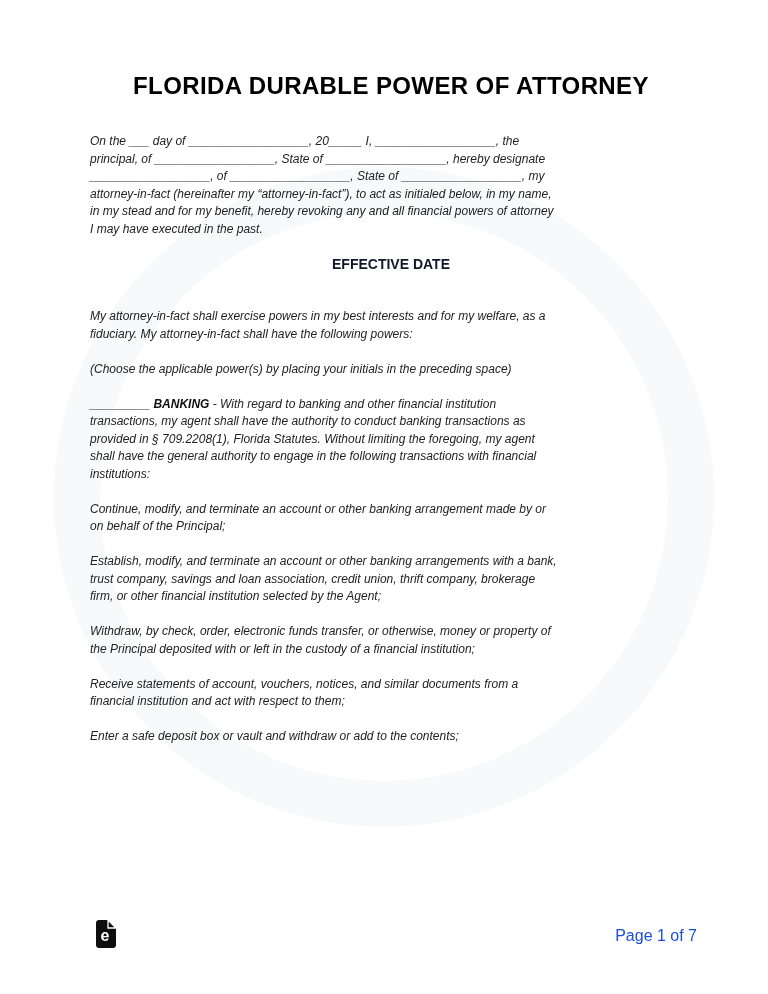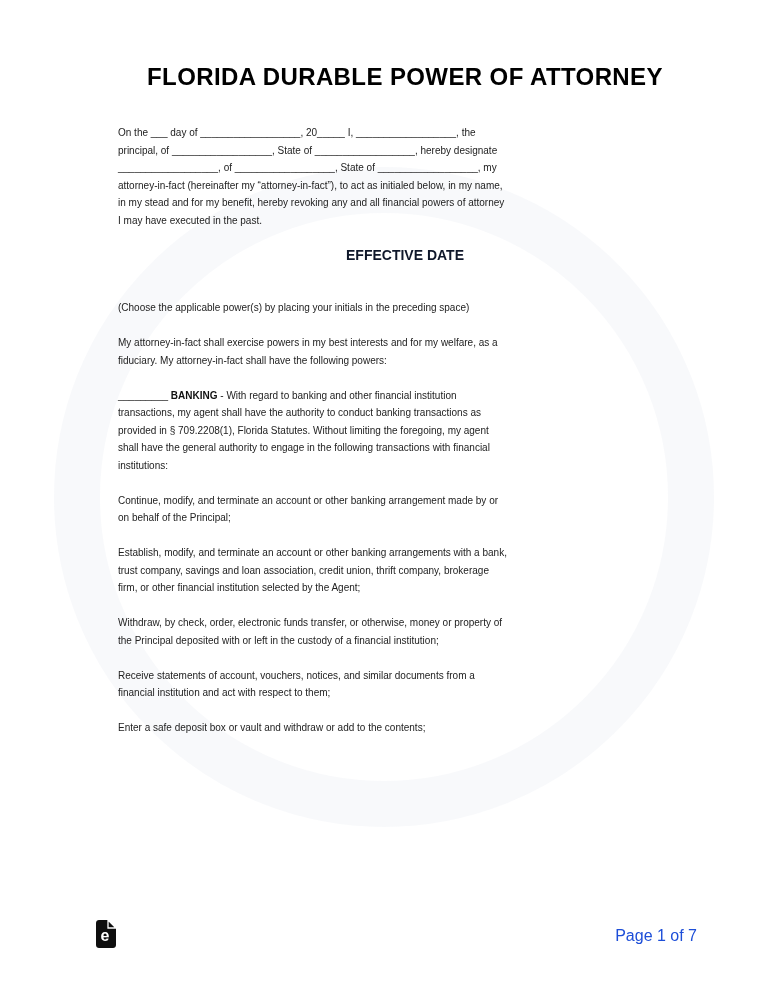--- a/index.html
+++ b/index.html
@@ -21,41 +21,42 @@
     top: 167px;
     width: 660px;
     height: 660px;
     border-radius: 50%;
     border: 46px solid rgba(140, 160, 180, 0.06);
     box-sizing: border-box;
     pointer-events: none;
   }
   .page {
     position: absolute;
-    top: 3px;
+    top: 12px;
     left: 0;
     right: 0;
-    padding: 58px 76px 0 118px;
+    padding: 58px 76px 0 90px;
     box-sizing: border-box;
   }
   .title {
     font-size: 24px;
     line-height: 32px;
     font-weight: bold;
     letter-spacing: 0.4px;
     text-align: center;
     color: #000000;
     margin: 0 0 31px 0;
     white-space: pre-wrap;
   }
   p.doc {
-    font-size: 10px;
+    font-size: 12px;
     line-height: 17.5px;
     margin: 0 0 17.5px 0;
     white-space: pre-wrap;
+    font-style: italic;
   }
   h2.heading {
     font-size: 14px;
     line-height: 17.5px;
     font-weight: bold;
     text-align: center;
     color: #0f172a;
     margin: 0 0 35px 0;
     white-space: pre-wrap;
   }
@@ -100,24 +101,24 @@
 principal, of __________________, State of __________________, hereby designate
 __________________, of __________________, State of __________________, my
 attorney-in-fact (hereinafter my “attorney-in-fact”), to act as initialed below, in my name,
 in my stead and for my benefit, hereby revoking any and all financial powers of attorney
 I may have executed in the past.</p>
 
   <h2 class="heading">EFFECTIVE DATE</h2>
 
 
 
-  <p class="doc">(Choose the applicable power(s) by placing your initials in the preceding space)</p>
-
   <p class="doc">My attorney-in-fact shall exercise powers in my best interests and for my welfare, as a
 fiduciary. My attorney-in-fact shall have the following powers:</p>
+
+  <p class="doc">(Choose the applicable power(s) by placing your initials in the preceding space)</p>
 
   <p class="doc"><span>_________ </span><span class="banking-label">BANKING</span><span> - With regard to banking and other financial institution
 transactions, my agent shall have the authority to conduct banking transactions as
 provided in § 709.2208(1), Florida Statutes. Without limiting the foregoing, my agent
 shall have the general authority to engage in the following transactions with financial
 institutions:</span></p>
 
   <p class="doc">Continue, modify, and terminate an account or other banking arrangement made by or
 on behalf of the Principal;</p>
 

